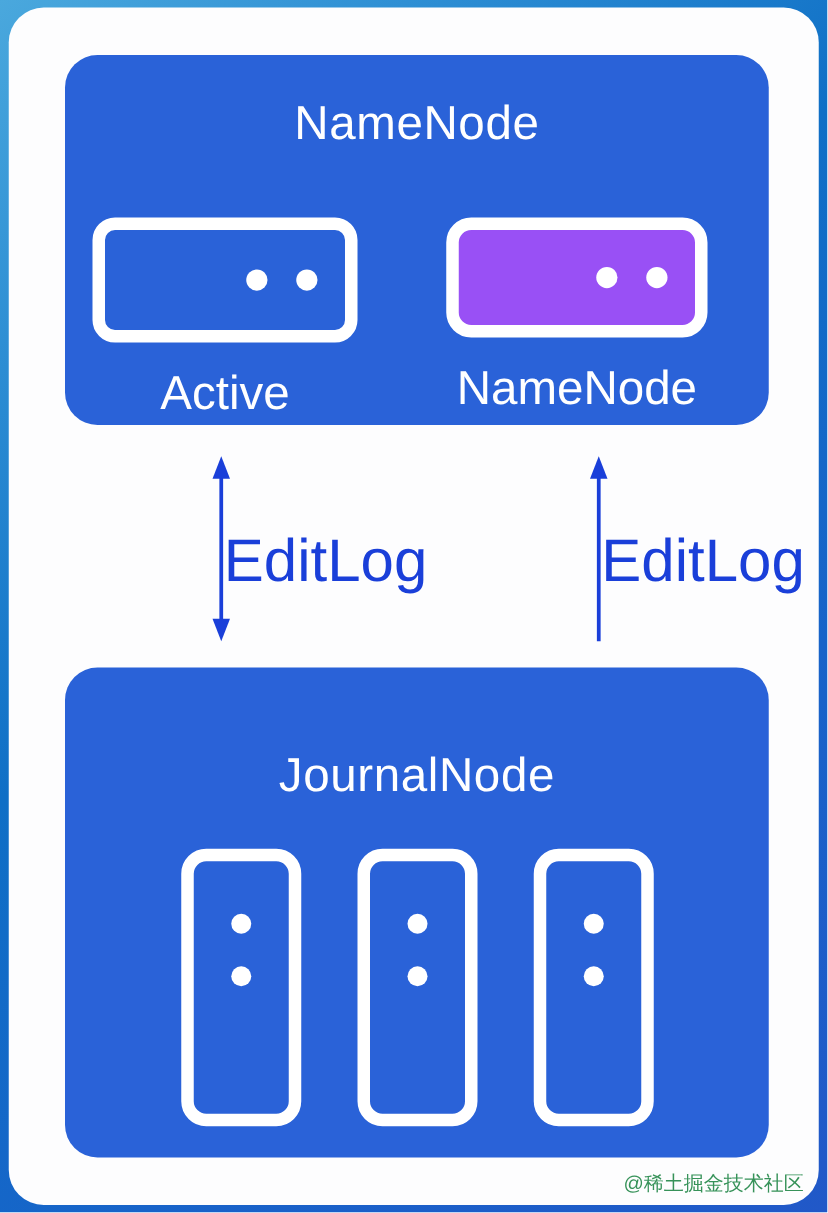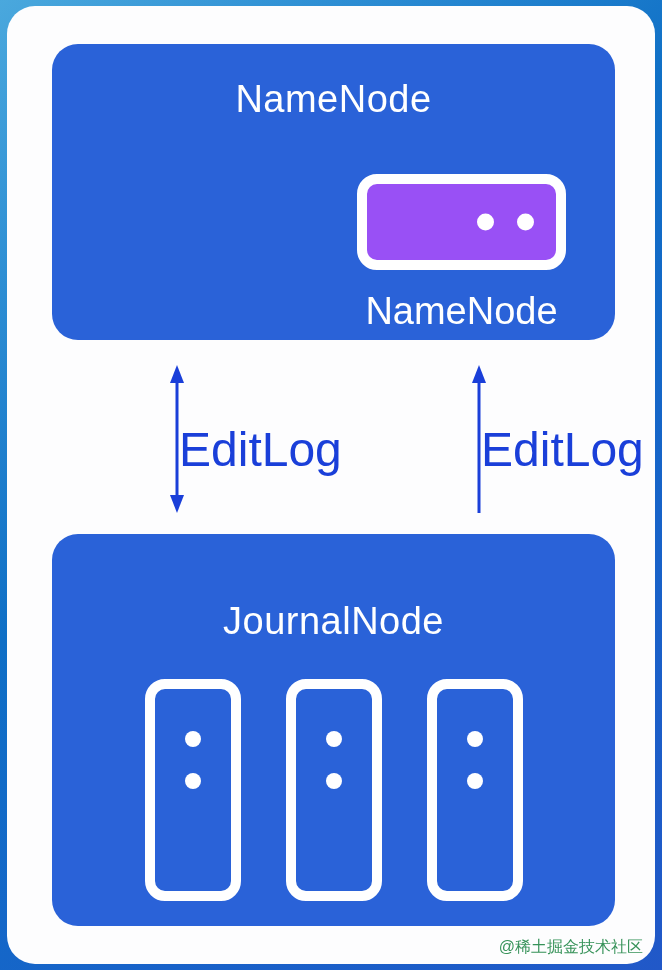--- a/index.html
+++ b/index.html
@@ -188,20 +188,27 @@
 <body>
 
 <div id="canvas">
 
   <div id="card">
 
     <div class="panel" id="namenode-panel">
 
       <div class="panel-title" id="namenode-title">NameNode</div>
 
+      <div class="node-group" id="node-group-active">
+        <div class="server-h">
+          <span class="dot d1"></span>
+          <span class="dot d2"></span>
+        </div>
+        <div class="node-label">Active</div>
+      </div>
 
       <div class="node-group" id="node-group-standby">
         <div class="server-h standby">
           <span class="dot d1"></span>
           <span class="dot d2"></span>
         </div>
         <div class="node-label">NameNode</div>
       </div>
     </div>
 

